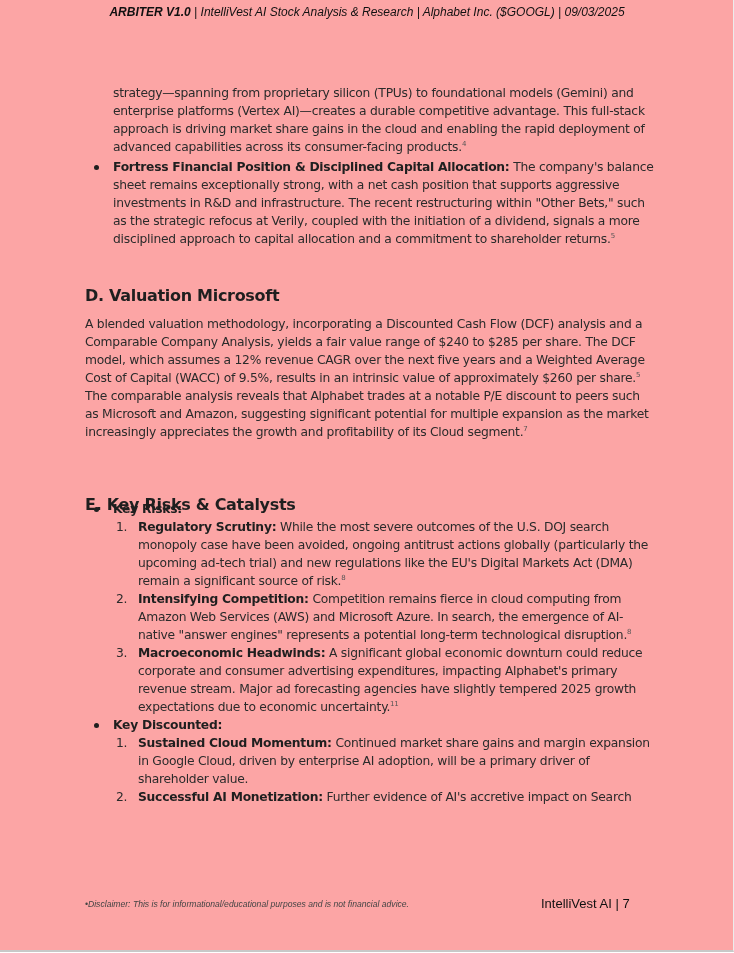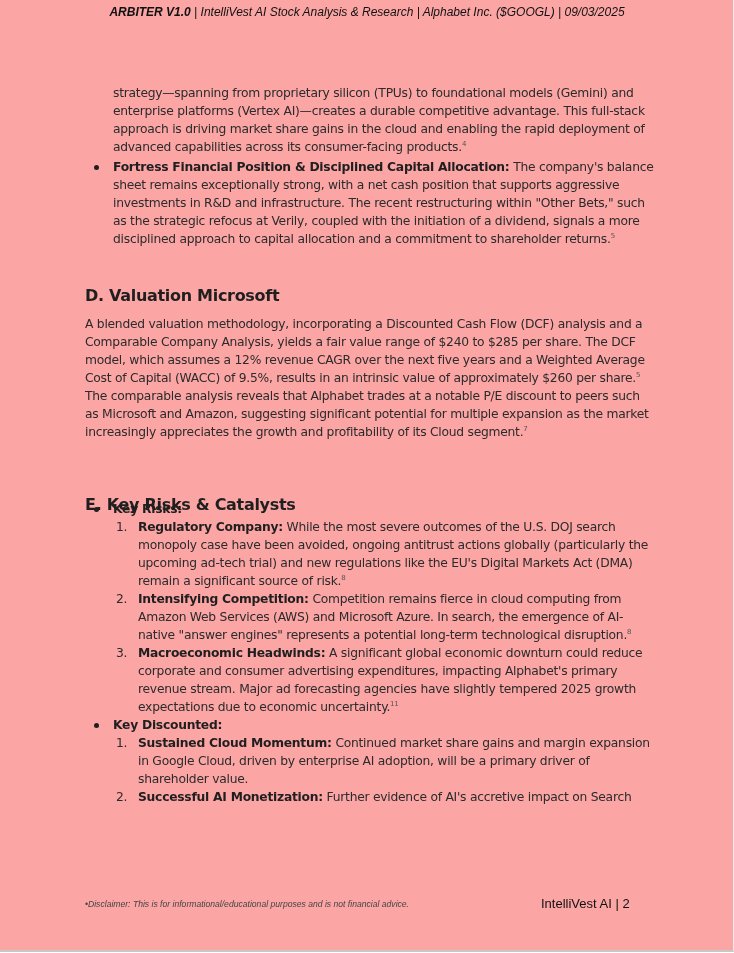--- a/index.html
+++ b/index.html
@@ -65,29 +65,29 @@
   <div class="para body-text">
     <span>A blended valuation methodology, incorporating a Discounted Cash Flow (DCF) analysis and a Comparable Company Analysis, yields a fair value range of $240 to $285 per share. The DCF model, which assumes a 12% revenue CAGR over the next five years and a Weighted Average Cost of Capital (WACC) of 9.5%, results in an intrinsic value of approximately $260 per share.</span><sup>5</sup><span> The comparable analysis reveals that Alphabet trades at a notable P/E discount to peers such as Microsoft and Amazon, suggesting significant potential for multiple expansion as the market increasingly appreciates the growth and profitability of its Cloud segment.</span><sup>7</sup>
   </div>
 
   <h2 style="top:495px;">E. Key Risks &amp; Catalysts</h2>
 
   <ul class="bul body-text" style="top:500px;">
     <li>
       <strong>Key Risks:</strong>
       <ol class="num">
-        <li><span class="n">1.</span><strong>Regulatory Company:</strong><span> While the most severe outcomes of the U.S. DOJ search monopoly case have been avoided, ongoing antitrust actions globally (particularly the upcoming ad-tech trial) and new regulations like the EU's Digital Markets Act (DMA) remain a significant source of risk.</span><sup>8</sup></li>
+        <li><span class="n">1.</span><strong>Regulatory Scrutiny:</strong><span> While the most severe outcomes of the U.S. DOJ search monopoly case have been avoided, ongoing antitrust actions globally (particularly the upcoming ad-tech trial) and new regulations like the EU's Digital Markets Act (DMA) remain a significant source of risk.</span><sup>8</sup></li>
         <li><span class="n">2.</span><strong>Intensifying Competition:</strong><span> Competition remains fierce in cloud computing from Amazon Web Services (AWS) and Microsoft Azure. In search, the emergence of AI-native "answer engines" represents a potential long-term technological disruption.</span><sup>8</sup></li>
         <li><span class="n">3.</span><strong>Macroeconomic Headwinds:</strong><span> A significant global economic downturn could reduce corporate and consumer advertising expenditures, impacting Alphabet's primary revenue stream. Major ad forecasting agencies have slightly tempered 2025 growth expectations due to economic uncertainty.</span><sup>11</sup></li>
       </ol>
     </li>
     <li>
       <strong>Key Discounted:</strong>
       <ol class="num">
         <li><span class="n">1.</span><strong>Sustained Cloud Momentum:</strong><span> Continued market share gains and margin expansion in Google Cloud, driven by enterprise AI adoption, will be a primary driver of shareholder value.</span></li>
         <li><span class="n">2.</span><strong>Successful AI Monetization:</strong><span> Further evidence of AI's accretive impact on Search</span></li>
       </ol>
     </li>
   </ul>
 
   <div class="footer-disclaimer">•Disclaimer: This is for informational/educational purposes and is not financial advice.</div>
-  <div class="footer-page">IntelliVest AI | 2</div>
+  <div class="footer-page">IntelliVest AI | 7</div>
 </div>
 
 </body></html>

